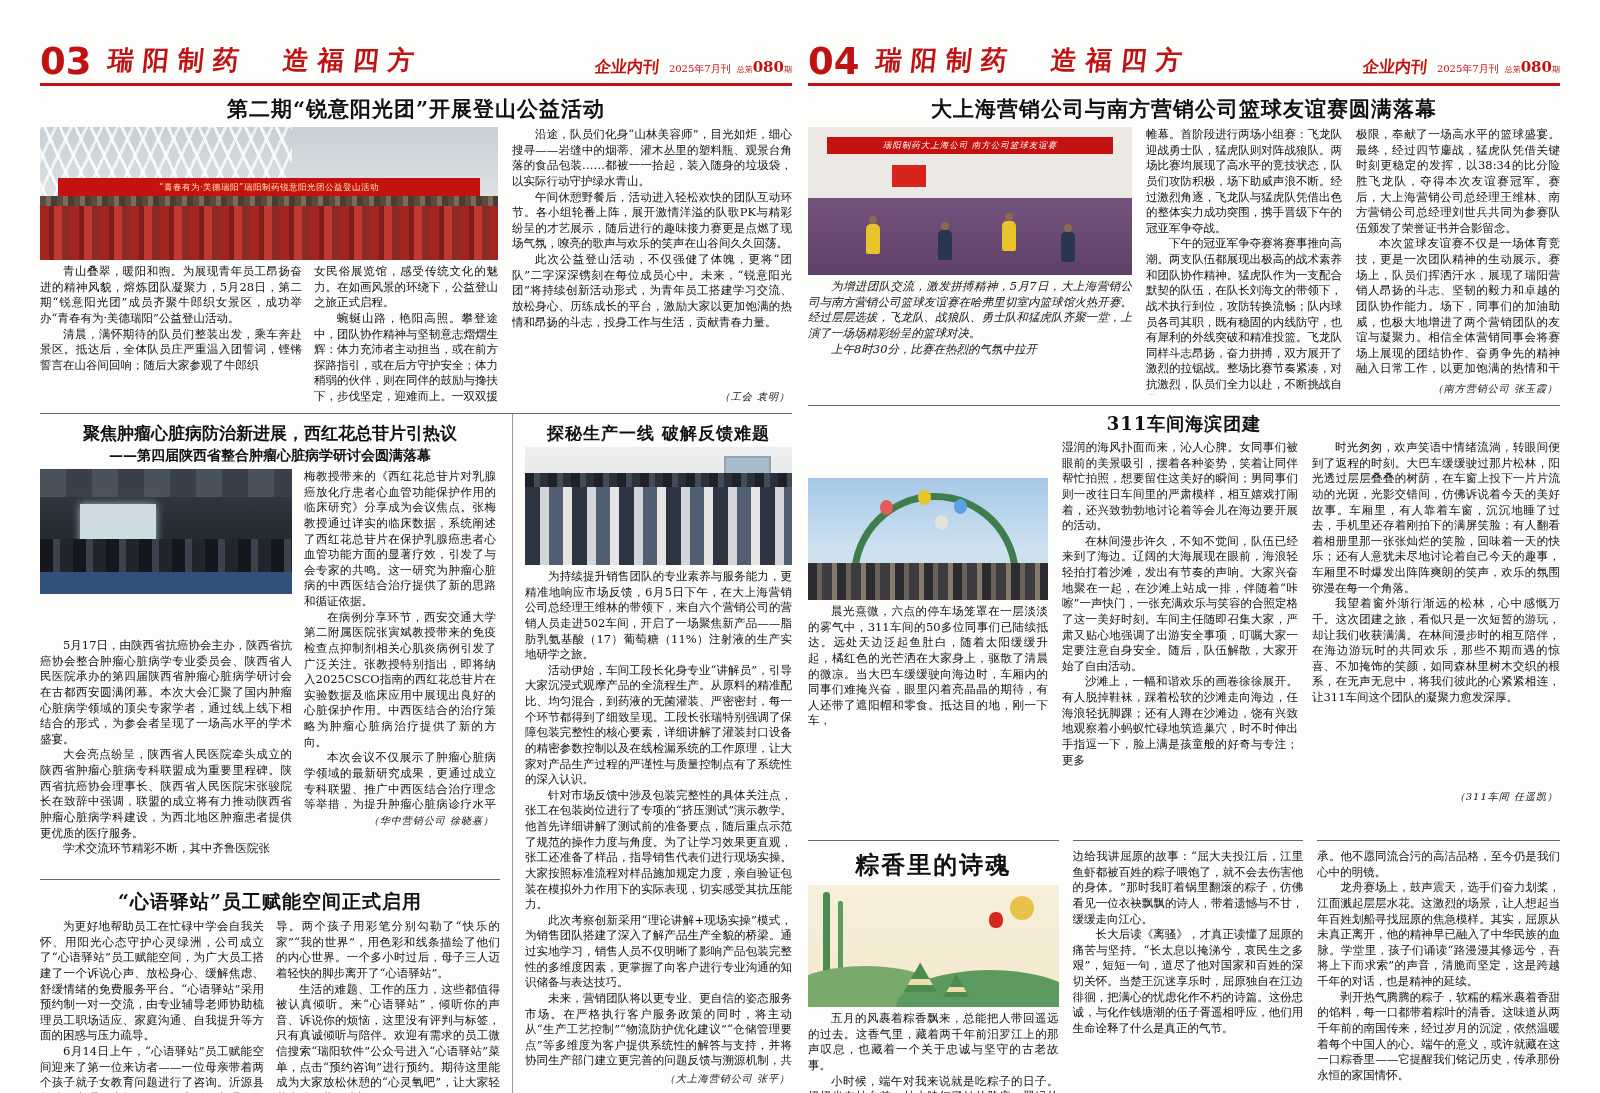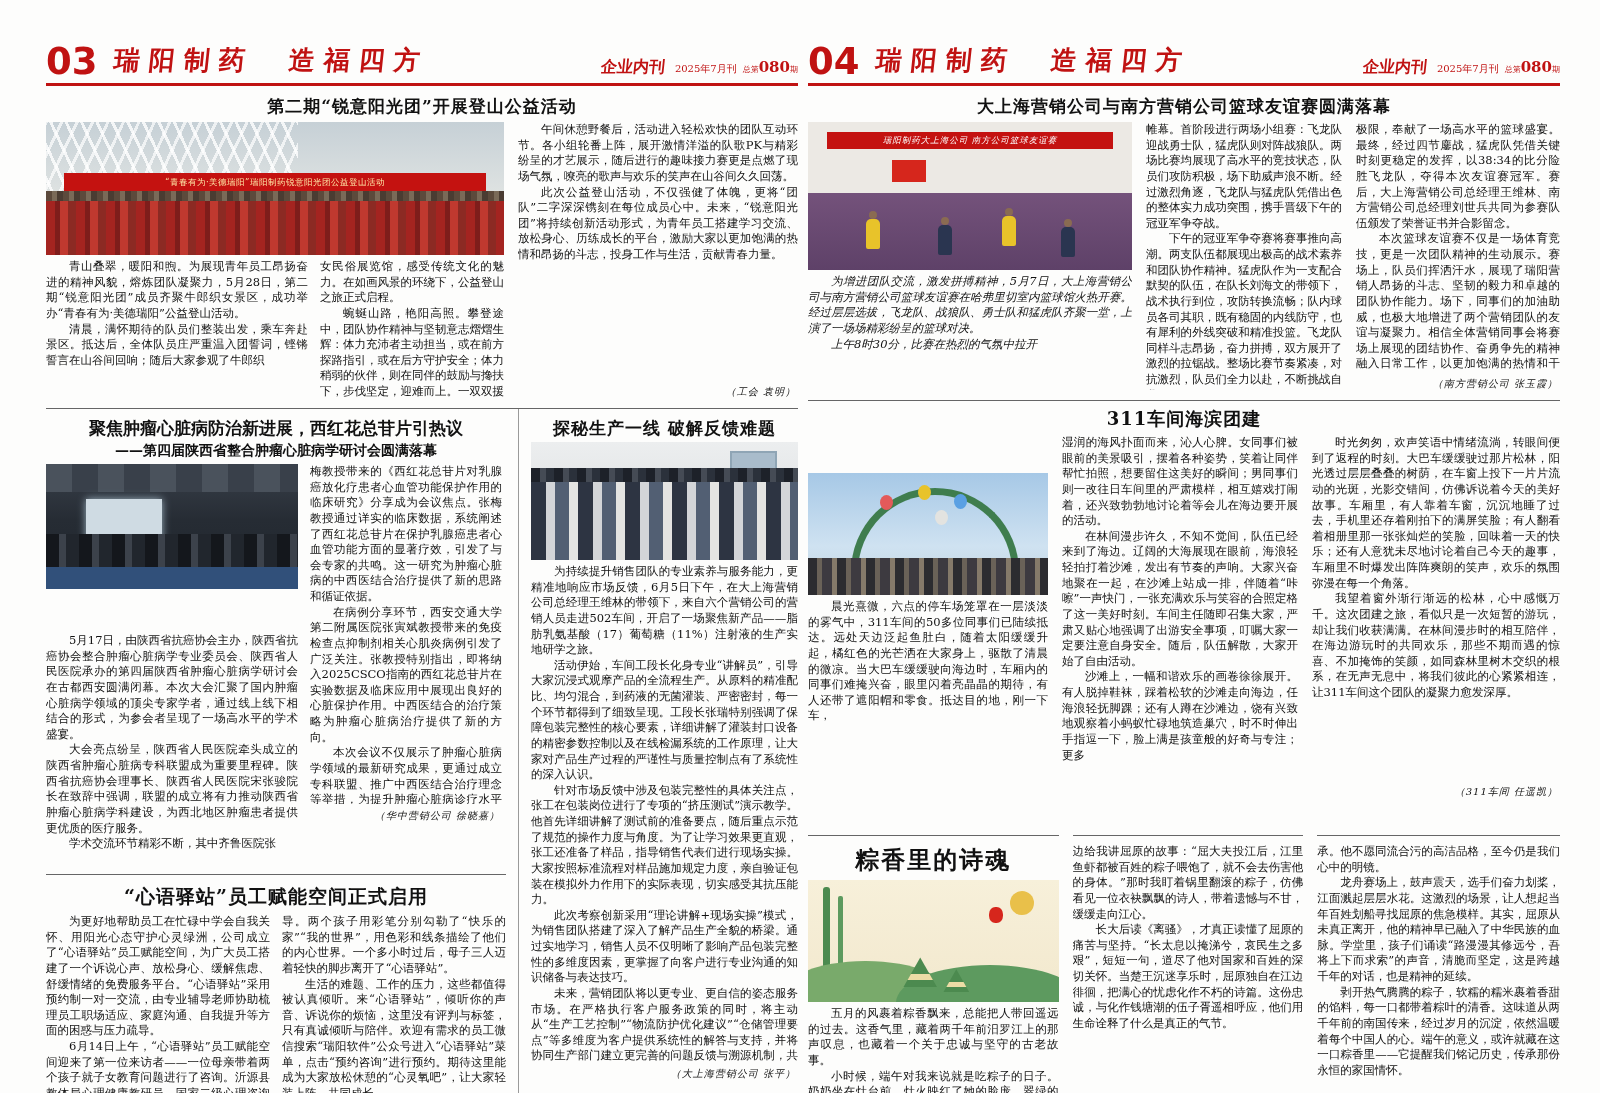--- a/index.html
+++ b/index.html
@@ -1,29 +1,29 @@
 <!DOCTYPE html>
 <html><head>
 <meta charset="utf-8">
 <style>
   html,body{margin:0;padding:0;background:#fff;}
   #canvas{position:relative;width:1600px;height:1093px;background:#fdfdfc;overflow:hidden;
     font-family:"DejaVu Serif","Liberation Serif",serif;color:#111;}
   .page{position:absolute;top:26px;width:752px;height:1050px;}
-  #p3{left:46px;} #p4{left:808px;}
+  #p3{left:40px;} #p4{left:808px;}
   
   .phead{display:flex;align-items:flex-end;border-bottom:3px solid #c01212;padding-bottom:5px;height:52px;}
   .pagenum{font-size:37px;font-weight:bold;color:#c01212;line-height:.9;font-family:"DejaVu Sans","Liberation Sans",sans-serif;}
   .brand{font-size:26px;font-weight:bold;color:#c01212;margin-left:16px;letter-spacing:9px;transform:skewX(-6deg);white-space:nowrap;}
   .issue{margin-left:auto;display:flex;align-items:baseline;color:#c01212;white-space:nowrap;}
   .issue .lab{font-size:16px;font-weight:bold;transform:skewX(-6deg);margin-right:10px;}
   .issue .dt{font-size:10px;margin-right:6px;}
   .issue .tiny{font-size:8px;} .issue .num{font-size:15px;font-weight:bold;}
   
-  .h1{font-size:17px;font-weight:bold;text-align:center;margin:9px 0 4px;letter-spacing:1px;}
+  .h1{font-size:21px;font-weight:bold;text-align:center;margin:9px 0 4px;letter-spacing:1px;}
   .h2{font-size:17px;font-weight:bold;text-align:center;margin:8px 0 2px;}
   .h2sub{font-size:14px;font-weight:bold;text-align:center;margin:0 0 4px;}
   .h3{font-size:16px;font-weight:bold;text-align:center;margin:6px 0 4px;letter-spacing:1px;}
   
   .bt{font-size:11.5px;line-height:1.36;text-align:justify;}
   .bt p{margin:0;text-indent:2em;}
   .col{overflow:hidden;}
   .byline{text-align:right;font-size:10px;letter-spacing:1px;margin-top:5px;padding-right:2px;font-style:italic;}
   .hr{border-top:1px solid #666;margin:9px 0 0;}
   .flexrow{display:flex;}
@@ -113,20 +113,21 @@
                 <p>清晨，满怀期待的队员们整装出发，乘车奔赴景区。抵达后，全体队员庄严重温入团誓词，铿锵誓言在山谷间回响；随后大家参观了牛郎织</p>
               </div>
             <div class="bt col" style="width:184px;height:140px;">
                 <p style="text-indent: 0px;">女民俗展览馆，感受传统文化的魅力。在如画风景的环绕下，公益登山之旅正式启程。</p>
                 <p>蜿蜒山路，艳阳高照。攀登途中，团队协作精神与坚韧意志熠熠生辉：体力充沛者主动担当，或在前方探路指引，或在后方守护安全；体力稍弱的伙伴，则在同伴的鼓励与搀扶下，步伐坚定，迎难而上。一双双援手、一声声加油，让团队的力量与温情在山径间流淌。</p>
               </div>
           </div>
         </div>
         <div style="width:280px;">
           <div class="bt col" style="height:258px;">
+              <p>沿途，队员们化身“山林美容师”，目光如炬，细心搜寻——岩缝中的烟蒂、灌木丛里的塑料瓶、观景台角落的食品包装……都被一一拾起，装入随身的垃圾袋，以实际行动守护绿水青山。</p>
               <p>午间休憩野餐后，活动进入轻松欢快的团队互动环节。各小组轮番上阵，展开激情洋溢的队歌PK与精彩纷呈的才艺展示，随后进行的趣味接力赛更是点燃了现场气氛，嘹亮的歌声与欢乐的笑声在山谷间久久回荡。</p>
               <p>此次公益登山活动，不仅强健了体魄，更将“团队”二字深深镌刻在每位成员心中。未来，“锐意阳光团”将持续创新活动形式，为青年员工搭建学习交流、放松身心、历练成长的平台，激励大家以更加饱满的热情和昂扬的斗志，投身工作与生活，贡献青春力量。</p>
             </div>
           <div class="byline">（工会 袁明）</div>
         </div>
       </div>
     </div>
 
     <div class="hr"></div>
 

